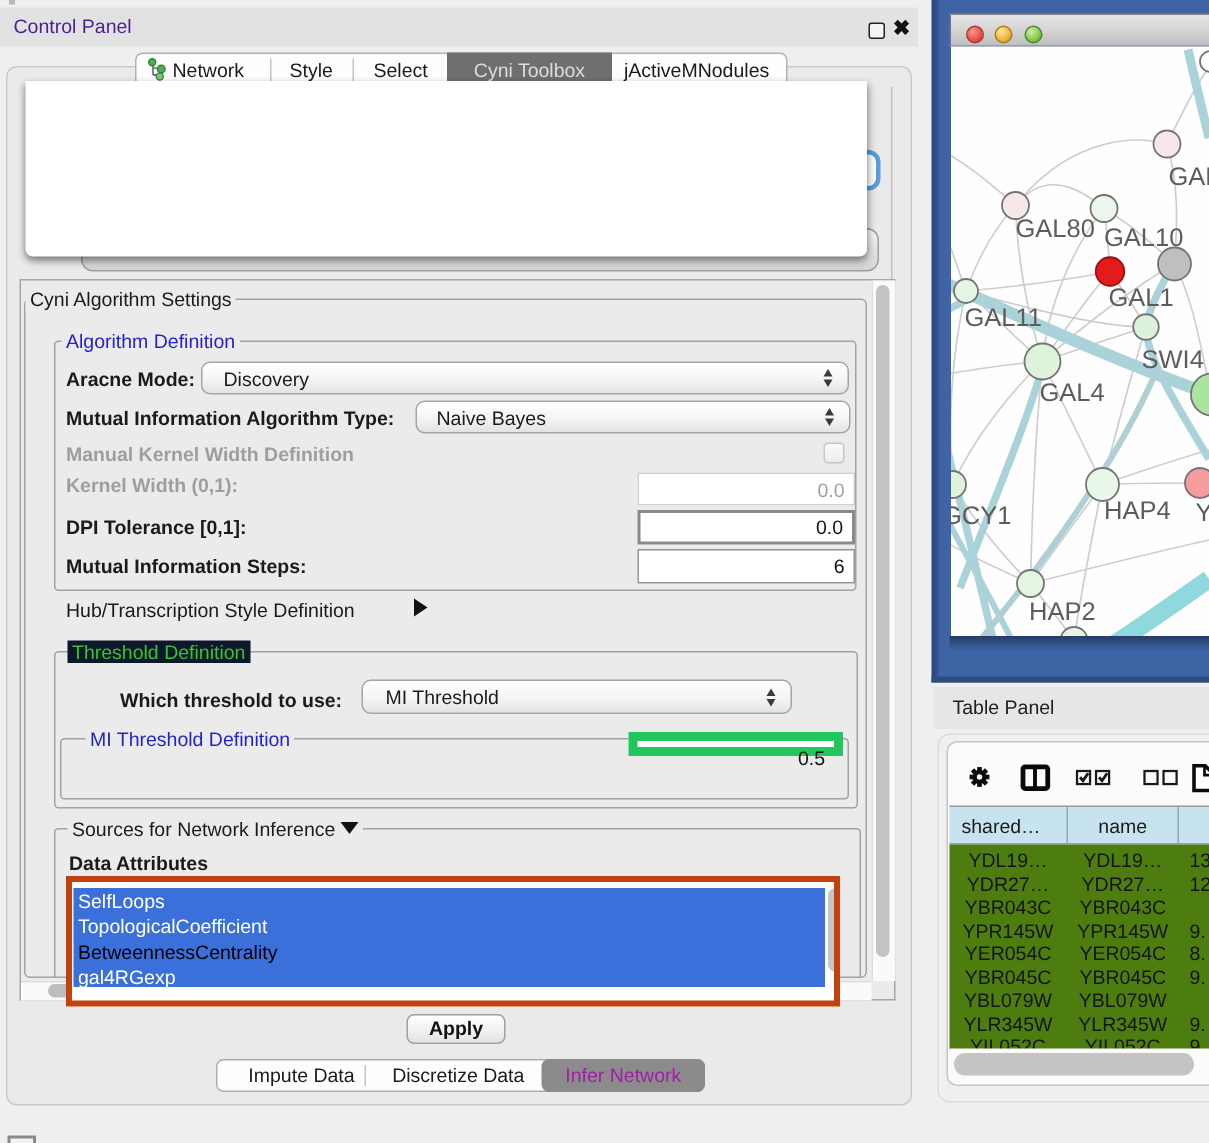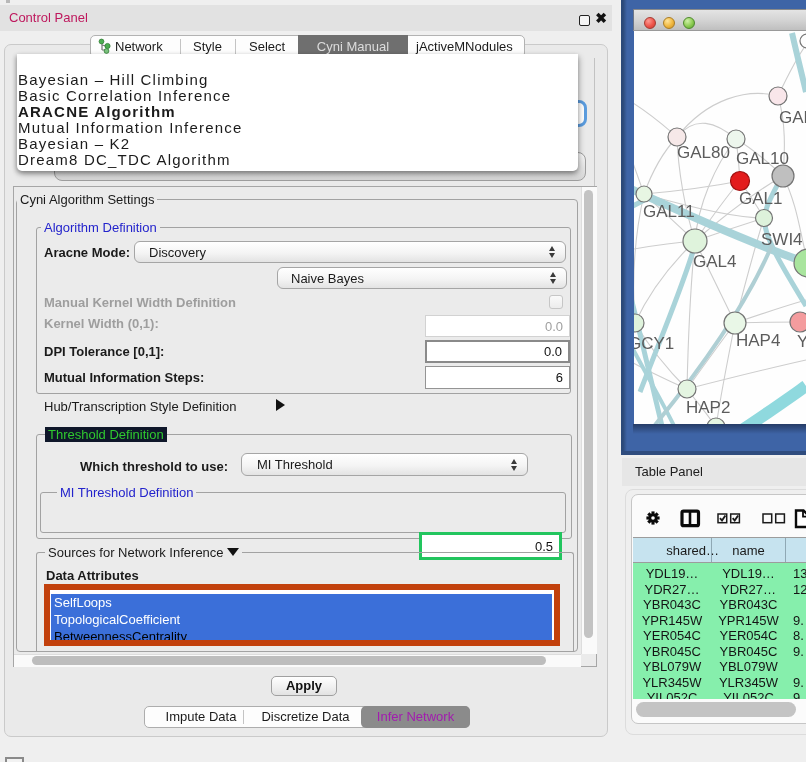--- a/index.html
+++ b/index.html
@@ -18,21 +18,21 @@
 .tb{position:absolute;border:1px solid #A2A2A2;border-radius:3px;box-sizing:border-box}
 .tt{position:absolute;background:#EBEBEB;padding:0 3px;font-size:13px;white-space:nowrap}
 .sep{position:absolute;width:1px;background:#C4C4C4}
 </style>
 </head>
 <body>
 <div id="pg">
 
 <div class="ab" style="left:6px;top:0;width:4px;height:3px;background:#B8B8B8"></div>
 <div class="ab" style="left:0;top:5px;width:612px;height:26px;background:#E2E2E2"></div>
-<div class="ab t13" style="left:9px;top:5px;height:26px;line-height:26px;color:#be185d">Control Panel</div>
+<div class="ab t13" style="left:9px;top:5px;height:26px;line-height:26px;color:#4c1d95">Control Panel</div>
 <div class="ab" style="left:579px;top:14.5px;width:9px;height:9px;border:1.6px solid #222;border-radius:2px;background:#F5F5F5"></div>
 <div class="ab" style="left:593px;top:9px;width:16px;height:18px;font-size:14px;font-weight:bold;color:#111;line-height:18px;text-align:center">✖</div>
 
 <div class="ab" style="left:4px;top:44px;width:604px;height:693px;background:#EAEAEA;border:1px solid #CACACA;border-radius:7px;box-sizing:border-box"></div>
 
 <div class="ab" style="left:20px;top:100px;width:567px;height:27px;border-radius:8px;border:3px solid #5B9CDE;background:#fff;box-sizing:border-box"></div>
 <div class="ab" style="left:54px;top:152px;width:532px;height:29px;border-radius:8px;border:1px solid #9E9E9E;background:linear-gradient(#F8F8F8,#D5D5D5);box-sizing:border-box"></div>
 <div class="ab" style="left:594px;top:58px;width:1px;height:128px;background:#C2C2C2"></div>
 
 <div class="ab" style="left:90px;top:35px;width:435px;height:23px;background:#FDFDFD;border:1px solid #B2B2B2;border-radius:5px;box-sizing:border-box"></div>
@@ -41,41 +41,42 @@
 <div class="sep" style="left:235px;top:39px;height:15px"></div>
 <svg class="ab" style="left:98px;top:38px" width="15" height="17" viewBox="0 0 15 17">
  <path d="M4 4 L4 12 M4 12 L8 12 M4 7 L8 8" stroke="#777" stroke-width="1.2" fill="none"></path>
  <circle cx="3.5" cy="3.5" r="2.4" fill="#4CAE50" stroke="#2E7D32" stroke-width="0.8"></circle>
  <circle cx="9.5" cy="8" r="2.6" fill="#4CAE50" stroke="#2E7D32" stroke-width="0.8"></circle>
  <circle cx="8.5" cy="13" r="2.4" fill="#7CC47F" stroke="#2E7D32" stroke-width="0.8"></circle>
 </svg>
 <div class="ab t13" style="left:115px;top:35px;height:23px;line-height:23px">Network</div>
 <div class="ab t13" style="left:193px;top:35px;height:23px;line-height:23px">Style</div>
 <div class="ab t13" style="left:249px;top:35px;height:23px;line-height:23px">Select</div>
-<div class="ab t13" style="left:298px;top:35px;width:110px;height:23px;line-height:23px;text-align:center;color:#DCDCDC">Cyni Manual</div>
+<div class="ab t13" style="left:298px;top:35px;width:110px;height:23px;line-height:23px;text-align:center;color:#DCDCDC">Cyni Toolbox</div>
 <div class="ab t13" style="left:416px;top:35px;height:23px;line-height:23px">jActiveMNodules</div>
 
 <div class="ab" style="left:13px;top:186px;width:584px;height:481px;background:#EBEBEB;border:1px solid #A6A6A6;box-sizing:border-box"></div>
 <div class="ab" style="left:581px;top:187px;width:15px;height:467px;background:#FAFAFA;border-left:1px solid #DDDDDD"></div>
 <div class="ab" style="left:584px;top:190px;width:9px;height:448px;background:#C3C3C3;border-radius:5px"></div>
 <div class="ab" style="left:14px;top:654px;width:567px;height:12px;background:#FAFAFA;border-top:1px solid #DDDDDD"></div>
 <div class="ab" style="left:32px;top:656px;width:514px;height:9px;background:#BDBDBD;border-radius:5px"></div>
 
 <div class="tb" style="left:16px;top:199px;width:562px;height:453px;border-radius:4px"></div>
 <div class="tt" style="left:17px;top:192px;color:#1A1A1A">Cyni Algorithm Settings</div>
 
 <div class="tb" style="left:36px;top:227px;width:535px;height:167px"></div>
 <div class="tt" style="left:41px;top:220px;color:#2323CC">Algorithm Definition</div>
 
 <div class="ab t13 b" style="left:44px;top:245px">Aracne Mode:</div>
 <div class="combo" style="left:134px;top:241px;width:432px;height:22px">
       <span class="ab t13" style="left:14px;top:3px">Discovery</span>
       <span class="ud"></span>
     </div>
 
+<div class="ab t13 b" style="left:44px;top:271px">Mutual Information Algorithm Type:</div>
 <div class="combo" style="left:277px;top:267px;width:290px;height:22px">
       <span class="ab t13" style="left:13px;top:3px">Naive Bayes</span>
       <span class="ud"></span>
     </div>
 
 <div class="ab t13 b gray" style="left:44px;top:295px">Manual Kernel Width Definition</div>
 <div class="ab" style="left:549px;top:295px;width:14px;height:14px;border:1px solid #C6C6C6;border-radius:3px;background:linear-gradient(#FAFAFA,#ECECEC);box-sizing:border-box"></div>
 
 <div class="ab t13 b gray" style="left:44px;top:316px">Kernel Width (0,1):</div>
 <div class="fld" style="left:425px;top:315px;width:145px;height:22px;border:1px solid #D2D2D2;color:#A0A0A0">0.0</div>
@@ -94,49 +95,48 @@
 
 <div class="ab t13 b" style="left:80px;top:459px">Which threshold to use:</div>
 <div class="combo" style="left:241px;top:453px;width:287px;height:23px">
       <span class="ab t13" style="left:15px;top:3px">MI Threshold</span>
       <span class="ud"></span>
     </div>
 
 <div class="tb" style="left:40px;top:492px;width:526px;height:41px"></div>
 <div class="tt" style="left:57px;top:485px;color:#2323CC">MI Threshold Definition</div>
 
-<div class="fld" style="left:419px;top:532px;width:143px;height:28px;border:3px solid #22c55e;padding-top:4px">0.5</div>
+<div class="fld" style="left:419px;top:488px;width:143px;height:16px;border:6px solid #22c55e;padding-top:4px">0.5</div>
 
 <div class="tb" style="left:36px;top:552px;width:538px;height:100px;border-bottom:none;border-bottom-left-radius:0;border-bottom-right-radius:0"></div>
 <div class="tt" style="left:45px;top:545px;color:#1A1A1A">Sources for Network Inference <span style="display:inline-block;width:0;height:0;border-left:6.5px solid transparent;border-right:6.5px solid transparent;border-top:8px solid #111;vertical-align:1px"></span></div>
 
 <div class="ab t13 b" style="left:46px;top:568px">Data Attributes</div>
 
-<div class="ab" style="left:44px;top:584px;width:516px;height:62px;background:#fff;border:6px solid #c2410c;box-sizing:border-box;overflow:hidden">
+<div class="ab" style="left:44px;top:584px;width:516px;height:87px;background:#fff;border:4px solid #c2410c;box-sizing:border-box;overflow:hidden">
   <div class="ab" style="left:1px;top:4px;width:501px;height:66px;background:#3B6FD9"></div>
   <div class="ab" style="left:4px;top:5px;font-size:13px;color:#fff">SelfLoops</div>
   <div class="ab" style="left:4px;top:22px;font-size:13px;color:#fff">TopologicalCoefficient</div>
   <div class="ab" style="left:4px;top:39px;font-size:13px;color:#000000">BetweennessCentrality</div>
   <div class="ab" style="left:4px;top:56px;font-size:13px;color:#fff">gal4RGexp</div>
   <div class="ab" style="left:504px;top:4px;width:10px;height:56px;background:#C6C6C6;border-radius:5px"></div>
 </div>
 
 <div class="ab" style="left:271px;top:676px;width:66px;height:20px;background:linear-gradient(#FFFFFF,#EFEFEF 60%,#E2E2E2);border:1px solid #A0A0A0;border-radius:5px;box-sizing:border-box;text-align:center;font-size:13px;font-weight:bold;line-height:18px;color:#111">Apply</div>
 
 <div class="ab" style="left:144px;top:706px;width:326px;height:22px;background:#FDFDFD;border:1px solid #ADADAD;border-radius:5px;box-sizing:border-box"></div>
 <div class="ab" style="left:361px;top:706px;width:109px;height:22px;background:#8B8B8B;border-radius:5px"></div>
 <div class="sep" style="left:243px;top:710px;height:14px"></div>
 <div class="ab t13" style="left:156px;top:706px;width:90px;height:22px;line-height:22px;text-align:center">Impute Data</div>
 <div class="ab t13" style="left:258px;top:706px;width:95px;height:40px;line-height:22px;text-align:center">Discretize Data</div>
 <div class="ab t13" style="left:361px;top:706px;width:109px;height:22px;line-height:22px;text-align:center;color:#a21caf">Infer Network</div>
 
 <div class="ab" style="left:5px;top:757px;width:19px;height:12px;border:2px solid #8A8A8A;background:#F2F2F2;box-sizing:border-box"></div>
 
 <div class="ab" style="left:17px;top:54px;width:561px;height:117px;background:#FFFFFF;border-radius:0 0 5px 5px;box-shadow:-1px 2px 4px rgba(0,0,0,0.25),1px 3px 6px rgba(0,0,0,0.30);z-index:20"></div>
-<div class="ab" style="left:18px;top:72px;font-size:15px;letter-spacing:1.2px;color:#1B1B1B;line-height:15.95px;z-index:21;white-space:nowrap">Bayesian – Hill Climbing<br>Basic Correlation Inference<br><span class="b">ARACNE Algorithm</span><br>Mutual Information Inference<br>Bayesian – K2<br>Dream8 DC_TDC Algorithm</div>
 
 <div class="ab" style="left:621px;top:0;width:185px;height:455px;background:linear-gradient(to right,#2B4979 0,#2B4979 2px,#3E64A6 6px,#3E64A6 100%)"></div>
 <div class="ab" style="left:633px;top:424px;width:173px;height:10px;background:linear-gradient(#253C66,#3E64A6)"></div>
 <div class="ab" style="left:621px;top:451px;width:185px;height:4px;background:#2F4C7E"></div>
 
 <div class="ab" style="left:633px;top:9px;width:173px;height:22px;background:linear-gradient(#E4E4E4,#D4D4D4 50%,#BFBFBF);border-top:1px solid #8A8A8A;border-left:1px solid #6A7487;border-bottom:1px solid #9A9A9A;box-sizing:border-box"></div>
 <div class="ab" style="left:644px;top:17px;width:10px;height:10px;border-radius:50%;background:radial-gradient(circle at 35% 30%,#FC9A92,#EE544A 55%,#C23B33);border:0.5px solid #A53A31"></div>
 <div class="ab" style="left:663px;top:17px;width:10px;height:10px;border-radius:50%;background:radial-gradient(circle at 35% 30%,#FFE49A,#F0B73E 55%,#C98F2D);border:0.5px solid #AA7D24"></div>
 <div class="ab" style="left:683px;top:17px;width:10px;height:10px;border-radius:50%;background:radial-gradient(circle at 35% 30%,#CFF0A8,#8CCB52 55%,#58A033);border:0.5px solid #4E8A2D"></div>
 
@@ -250,24 +250,24 @@
   <path d="M720 518.2 l2 2.3 3.4 -5"></path>
   <path d="M732.7 518.2 l2 2.3 3.4 -5"></path>
  </g>
  <path d="M796 510.5 h7.5 l6 6 v10.5 h-13.5 z" fill="#fff" stroke="#0A0A0A" stroke-width="2.4"></path>
  <path d="M803 510.5 v6.2 h6.4" fill="none" stroke="#0A0A0A" stroke-width="1.8"></path>
 </svg>
 
 <div class="ab" style="left:633px;top:537px;width:173px;height:26px;background:#C6E3EF;border-top:1px solid #9C9C9C;border-bottom:1px solid #9C9C9C;box-sizing:border-box"></div>
 <div class="ab" style="left:711px;top:538px;width:1px;height:24px;background:#8FA8B4"></div>
 <div class="ab" style="left:785px;top:538px;width:1px;height:24px;background:#8FA8B4"></div>
-<div class="ab t13" style="left:641px;top:539px;width:78px;height:24px;line-height:24px;text-align:right">shared…</div>
+<div class="ab t13" style="left:641px;top:539px;width:78px;height:24px;line-height:24px;text-align:left">shared…</div>
 <div class="ab t13" style="left:712px;top:539px;width:73px;height:24px;line-height:24px;text-align:center">name</div>
 
-<div class="ab" style="left:633px;top:563px;width:173px;height:137px;background:#86efac;overflow:hidden;font-size:13px;color:#151515">
+<div class="ab" style="left:633px;top:563px;width:173px;height:137px;background:#4d7c0f;overflow:hidden;font-size:13px;color:#151515">
   <div class="ab" style="left:0;top:3px;width:78px;text-align:center;line-height:15.55px">YDL19…<br>YDR27…<br>YBR043C<br>YPR145W<br>YER054C<br>YBR045C<br>YBL079W<br>YLR345W<br>YIL052C</div>
   <div class="ab" style="left:79px;top:3px;width:73px;text-align:center;line-height:15.55px">YDL19…<br>YDR27…<br>YBR043C<br>YPR145W<br>YER054C<br>YBR045C<br>YBL079W<br>YLR345W<br>YIL052C</div>
   <div class="ab" style="left:160px;top:3px;width:40px;line-height:15.55px">13<br>12<br>&nbsp;<br>9.<br>8.<br>9.<br>&nbsp;<br>9.<br>9.</div>
 </div>
 
 <div class="ab" style="left:633px;top:699px;width:173px;height:21px;background:#FBFBFB"></div>
 <div class="ab" style="left:636px;top:702px;width:160px;height:15px;background:#C4C4C4;border-radius:8px"></div>
 
 </div>
 

